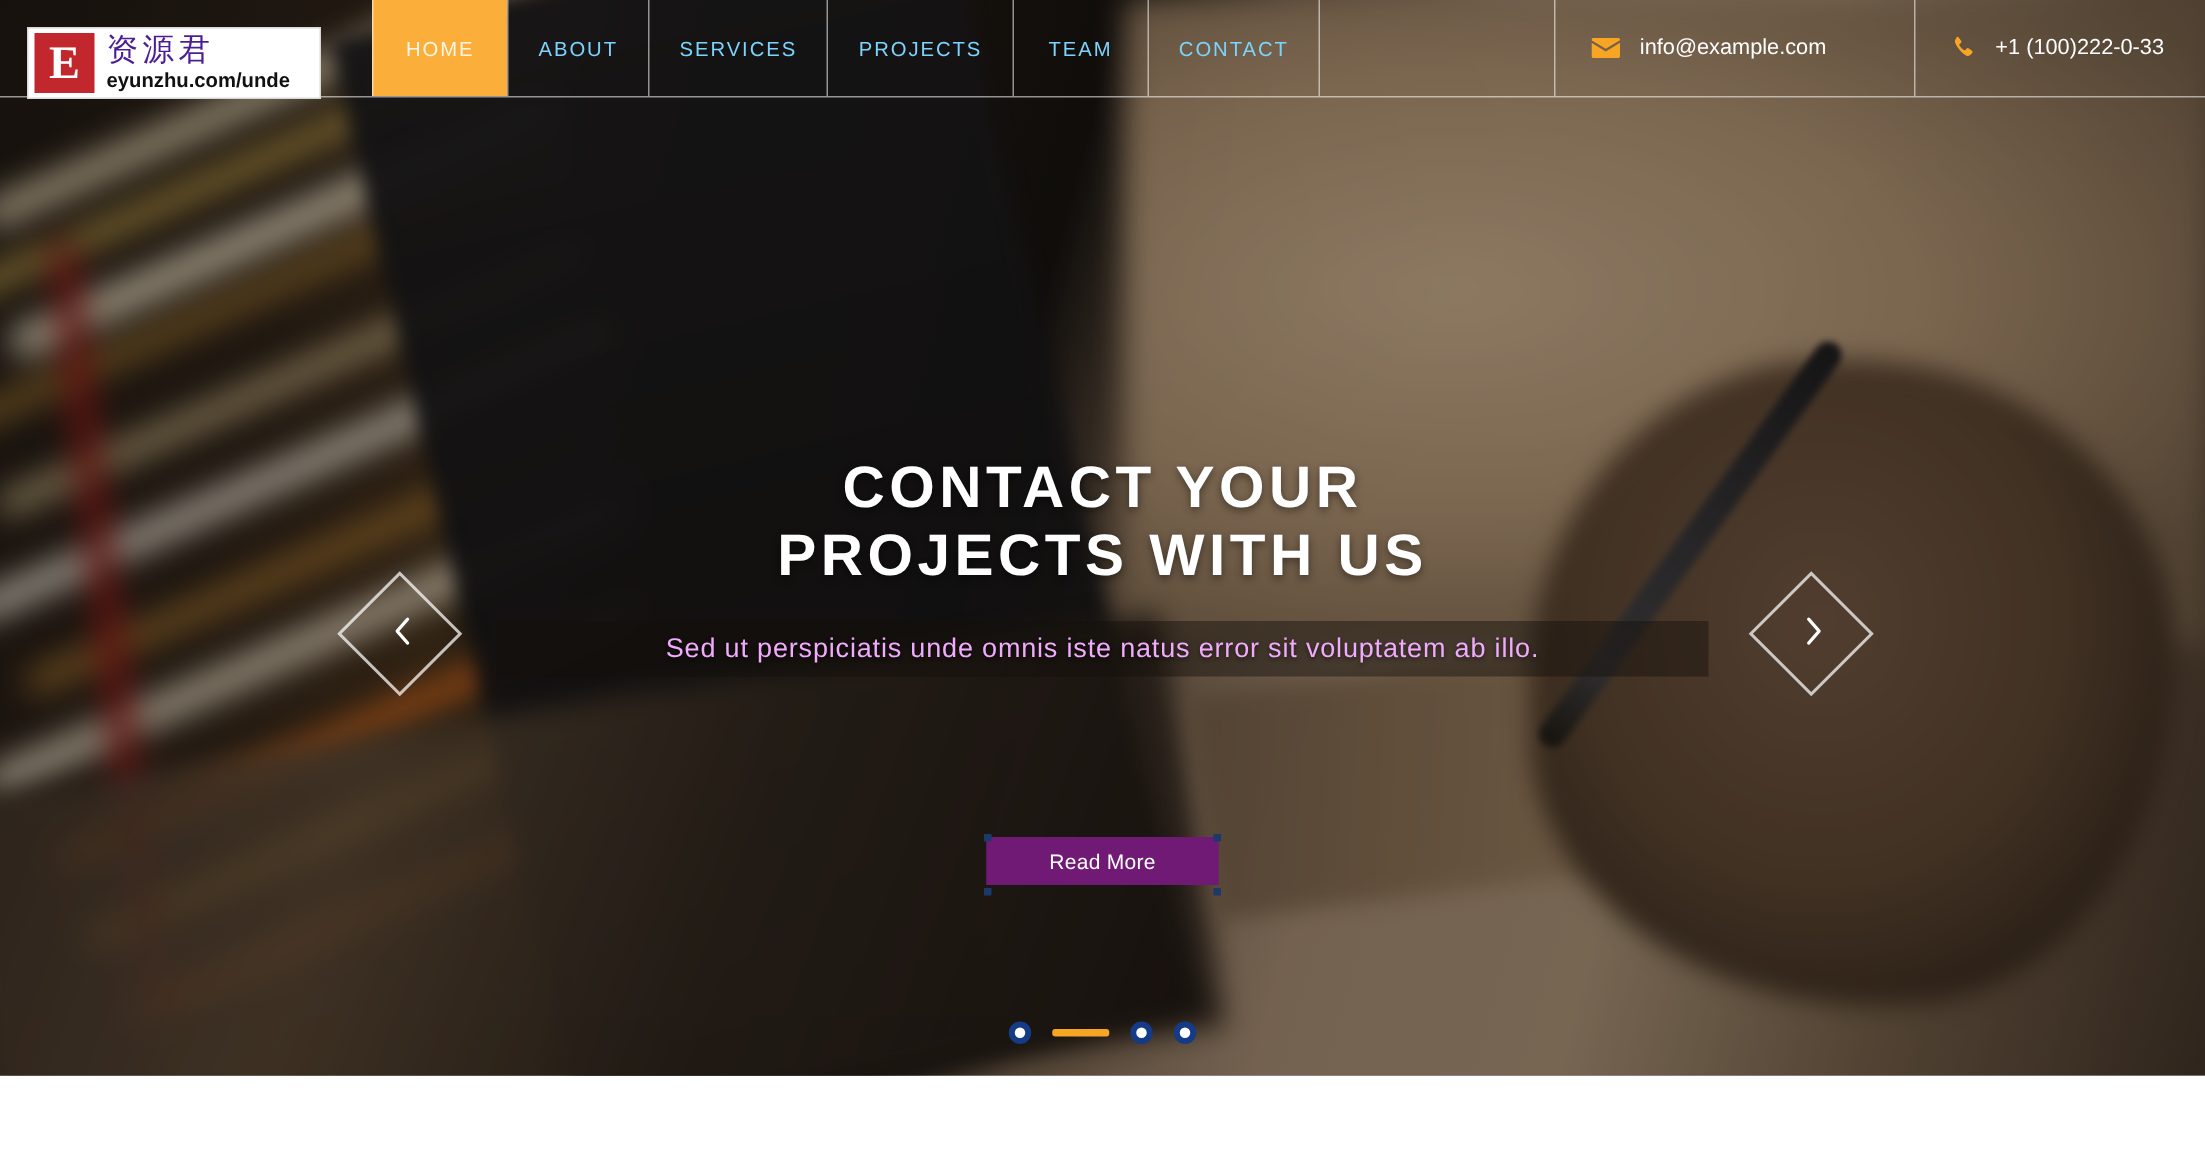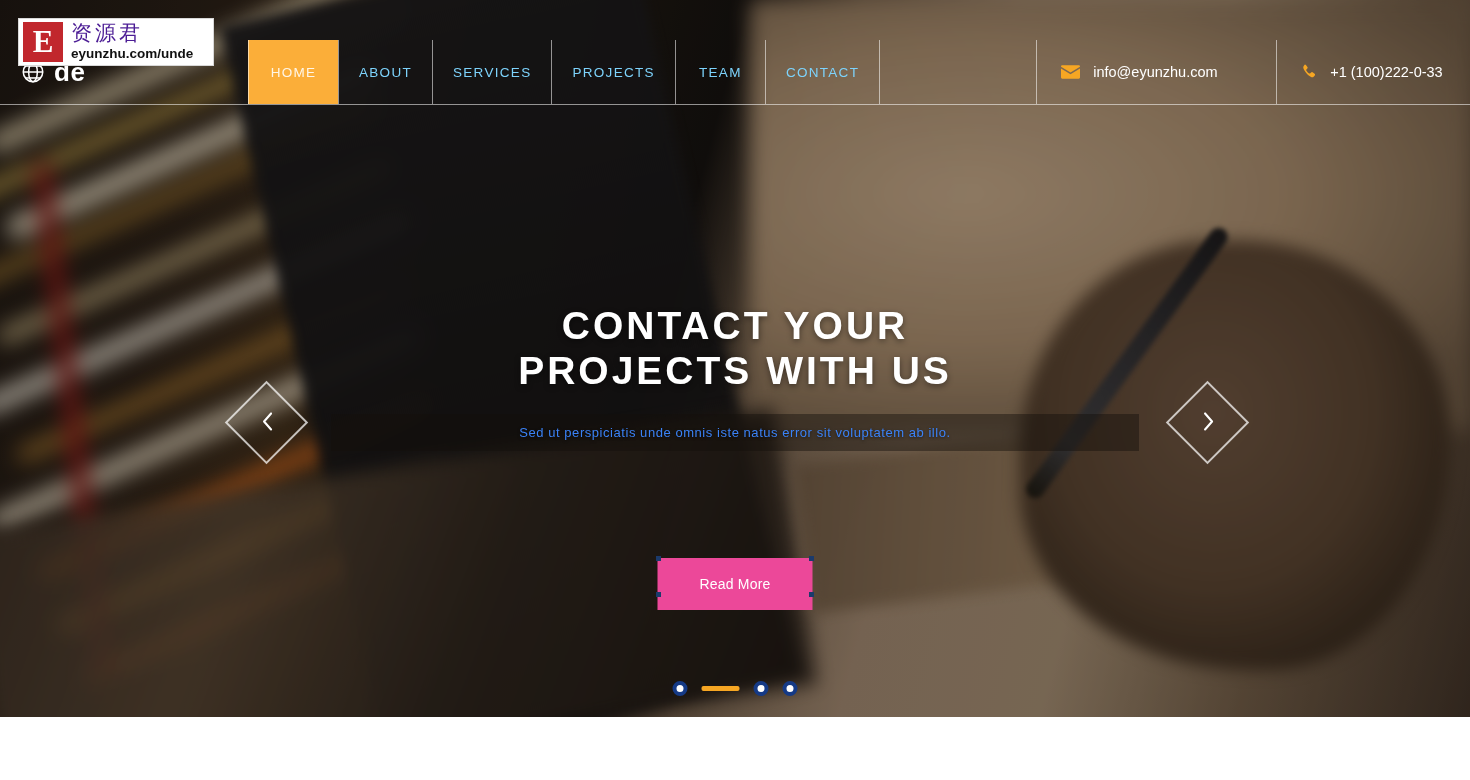--- a/index.html
+++ b/index.html
@@ -62,21 +62,20 @@
     background:linear-gradient(180deg,#15161a 0%,#2a2b30 40%,#3b3c41 80%,#17150f 100%);
     transform:rotate(36deg); border-radius:9px; filter:blur(2.5px);
   }
   .bg-dim { position:absolute; inset:0; background:rgba(22,16,11,.30); }
 
   
   .topbar {
     position:absolute; top:0; left:0; width:1470px; height:65px;
     display:flex; align-items:stretch; z-index:30;
     border-bottom:1px solid rgba(255,255,255,.55);
-    margin-top:40px;
   }
   .logo-cell {
     width:248px; display:flex; align-items:center; gap:8px; padding-left:20px;
     color:#fff;
   }
   .globe { width:26px; height:26px; flex:0 0 auto; }
   .logo-text { font-size:26px; font-weight:bold; letter-spacing:.5px; color:#ffffff; }
 
   .nav { display:flex; align-items:stretch; }
   .nav-item {
@@ -107,27 +106,27 @@
     position:absolute; top:303px; left:0; right:0; text-align:center;
     color:#ffffff; font-size:39px; line-height:45px; font-weight:bold;
     letter-spacing:3px; text-shadow:0 2px 6px rgba(0,0,0,.45);
   }
   .subtitle-wrap {
     position:absolute; top:414px; left:331px; width:808px; height:37px;
     background:rgba(20,16,12,.45);
     display:flex; align-items:center; justify-content:center;
   }
   .subtitle {
-    color:#3b82f6; font-size:13px; letter-spacing:.55px;
+    color:#f0abfc; font-size:18px; letter-spacing:.55px;
     text-shadow:0 1px 3px rgba(0,0,0,.55);
   }
 
   .read-more {
     position:absolute; top:558px; left:50%; transform:translateX(-50%);
-    width:155px; height:52px; background:#ec4899; border:none;
+    width:155px; height:32px; background:#701a75; border:none;
     color:#ffffff; font-size:14px; font-family:"Liberation Sans", sans-serif;
     cursor:pointer; letter-spacing:.2px;
   }
   
   .handle { position:absolute; width:5px; height:5px; background:#1b3a6b; z-index:25; }
 
   
   .arrow {
     position:absolute; top:393px; width:59px; height:59px; cursor:pointer;
     transform:rotate(45deg); border:2px solid rgba(255,255,255,.72);
@@ -237,21 +236,21 @@
 
     <div class="nav-spacer"></div>
 
     <div class="contact-cell email">
       <span class="ci">
         <svg width="19" height="14" viewBox="0 0 20 14" fill="#f6a623">
           <path d="M0 1.2A1.2 1.2 0 0 1 1.2 0h17.6A1.2 1.2 0 0 1 20 1.2v.3L10 7.6 0 1.5z"></path>
           <path d="M0 3.3l10 6.1 10-6.1v9.5A1.2 1.2 0 0 1 18.8 14H1.2A1.2 1.2 0 0 1 0 12.8z"></path>
         </svg>
       </span>
-      <span>info@eyunzhu.com</span>
+      <span>info@example.com</span>
     </div>
 
     <div class="contact-cell phone">
       <span class="ci">
         <svg width="16" height="16" viewBox="0 0 16 16" fill="#f6a623">
           <path d="M3.3.9a1.1 1.1 0 0 1 1.6.2l1.5 2a1.1 1.1 0 0 1-.1 1.5l-.9.8c-.3.3-.3.6-.1 1 .6 1.1 1.9 2.4 3 3 .4.2.7.2 1-.1l.8-.9a1.1 1.1 0 0 1 1.5-.1l2 1.5c.5.4.6 1.1.2 1.6l-.9 1c-.7.8-1.8 1.1-2.8.7C7.9 12.3 3.7 8.1 2.4 4.3c-.3-1 0-2.1.8-2.8z"></path>
         </svg>
       </span>
       <span>+1 (100)222-0-33</span>
     </div>

